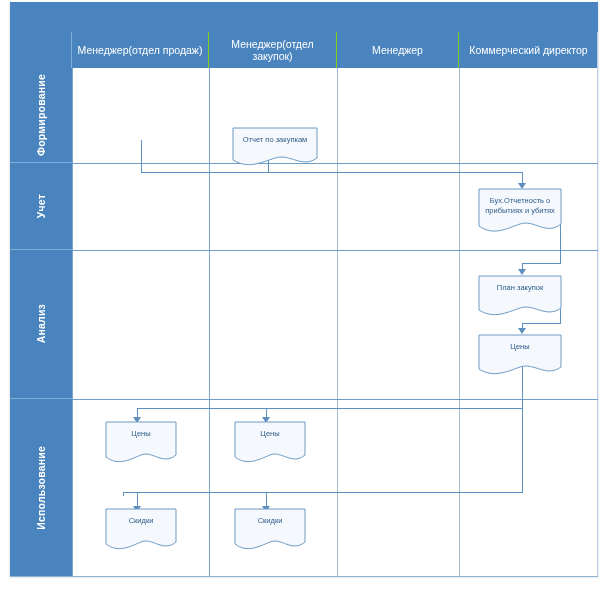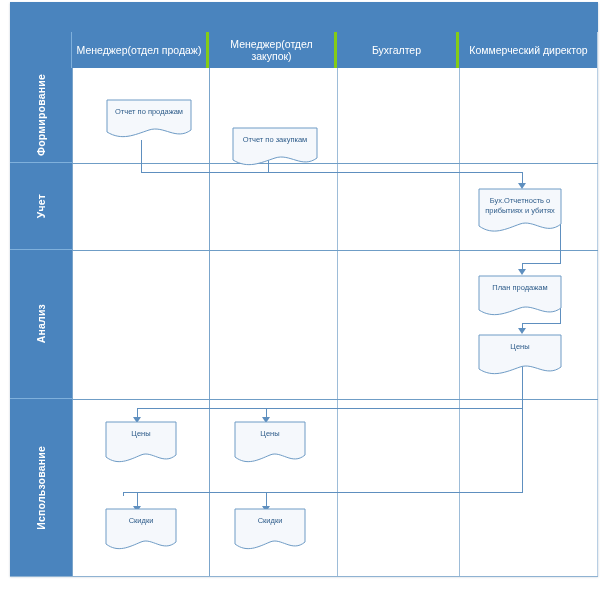--- a/index.html
+++ b/index.html
@@ -25,21 +25,21 @@
   .hdr{
     position:absolute;top:32px;height:36px;
     background:#4a84be;
     color:#ffffff;
     font-size:10.5px;
     display:flex;align-items:center;justify-content:center;
     text-align:center;
     line-height:12px;
     padding:0 3px;
     box-sizing:border-box;
-    border-right:3px solid #84cc16;
+    border-right:1px solid #84cc16;
   }
   .hdr.corner{background:#4a84be;border-right:1px solid #7fb0dc;}
   .hdr.last{border-right:none;align-items:center;}
 
   
   .phase{
     position:absolute;left:10px;width:62px;
     background:#4a84be;
     color:#ffffff;
     font-weight:bold;
@@ -107,21 +107,21 @@
 
   <div class="hdr" style="left:72px;width:137px;">
     <span>Менеджер(отдел продаж)</span>
   </div>
 
   <div class="hdr" style="left:209px;width:128px;">
     <span>Менеджер(отдел закупок)</span>
   </div>
 
   <div class="hdr" style="left:337px;width:122px;">
-    <span>Бухгалтер</span>
+    <span>Менеджер</span>
   </div>
 
   <div class="hdr last" style="left:459px;width:139px;">
     <span>Коммерческий директор</span>
   </div>
 
   <div class="phase" style="top:68px;height:95px;">
     <span>Формирование</span>
   </div>
   <div class="phase" style="top:163px;height:87px;">
@@ -172,46 +172,40 @@
   <div class="arrow" style="left:262px;top:417px;"></div>
 
   <div class="conn v" style="left:522px;top:408px;height:84px;"></div>
   <div class="conn h" style="left:123px;top:492px;width:400px;"></div>
   <div class="conn v" style="left:137px;top:492px;height:16px;"></div>
   <div class="arrow" style="left:133px;top:506px;"></div>
   <div class="conn v" style="left:266px;top:492px;height:16px;"></div>
   <div class="arrow" style="left:262px;top:506px;"></div>
   <div class="conn v" style="left:123px;top:492px;height:4px;"></div>
 
-  <div class="doc" style="left:106px;top:99px;width:86px;height:42px;">
-    <svg width="86" height="42" viewBox="0 0 86 42">
-      <path d="M1,1 L85,1 L85,31 C70,42 58,26 43,31 C28,36 16,42 1,33 Z" fill="#f5f8fc" stroke="#6e9bc5" stroke-width="1"></path>
-    </svg>
-    <div class="doc-label">Отчет по продажам</div>
-  </div>
 
   <div class="doc" style="left:232px;top:99px;width:86px;height:42px;margin-top:28px;">
     <svg width="86" height="42" viewBox="0 0 86 42">
       <path d="M1,1 L85,1 L85,31 C70,42 58,26 43,31 C28,36 16,42 1,33 Z" fill="#f5f8fc" stroke="#6e9bc5" stroke-width="1"></path>
     </svg>
     <div class="doc-label">Отчет по закупкам</div>
   </div>
 
   <div class="doc" style="left:478px;top:188px;width:84px;height:48px;">
     <svg width="84" height="48" viewBox="0 0 84 48">
       <path d="M1,1 L83,1 L83,36 C68,48 56,31 42,36 C28,41 15,48 1,38 Z" fill="#f5f8fc" stroke="#6e9bc5" stroke-width="1"></path>
     </svg>
     <div class="doc-label">Бух.Отчетность о прибытиях и убитях</div>
   </div>
 
   <div class="doc" style="left:478px;top:275px;width:84px;height:44px;">
     <svg width="84" height="44" viewBox="0 0 84 44">
       <path d="M1,1 L83,1 L83,33 C68,44 56,28 42,33 C28,38 15,44 1,35 Z" fill="#f5f8fc" stroke="#6e9bc5" stroke-width="1"></path>
     </svg>
-    <div class="doc-label">План продажам</div>
+    <div class="doc-label">План закупок</div>
   </div>
 
   <div class="doc" style="left:478px;top:334px;width:84px;height:44px;">
     <svg width="84" height="44" viewBox="0 0 84 44">
       <path d="M1,1 L83,1 L83,33 C68,44 56,28 42,33 C28,38 15,44 1,35 Z" fill="#f5f8fc" stroke="#6e9bc5" stroke-width="1"></path>
     </svg>
     <div class="doc-label">Цены</div>
   </div>
 
   <div class="doc" style="left:105px;top:421px;width:72px;height:45px;">

